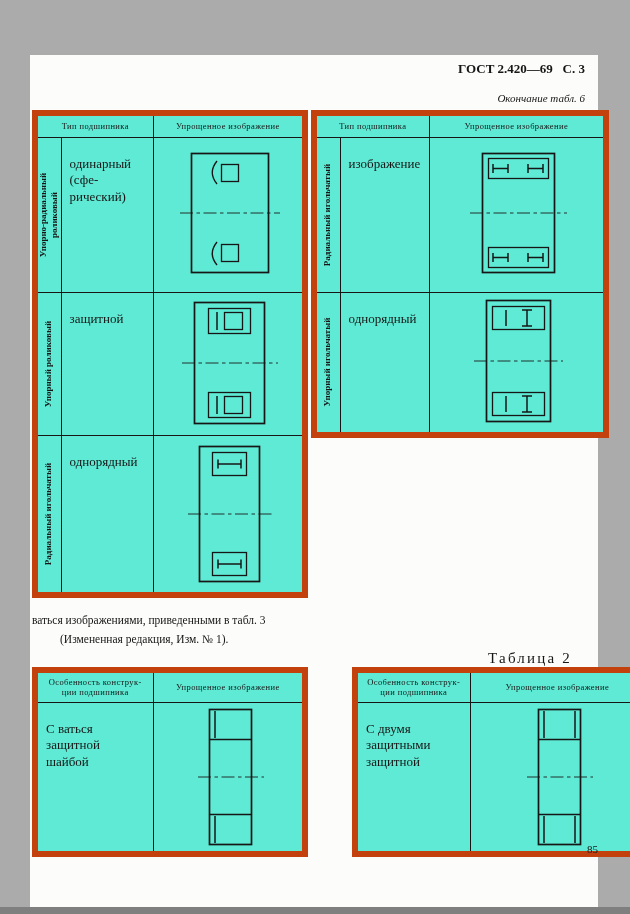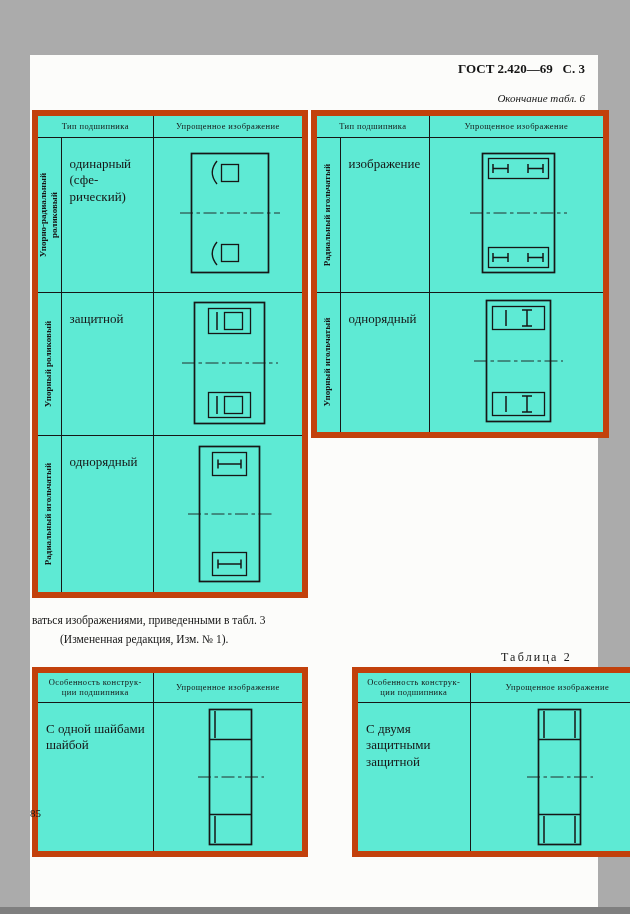--- a/index.html
+++ b/index.html
@@ -29,22 +29,22 @@
            text-align:center; font-weight:bold; font-size:9px; line-height:1.25; }
   .w110 { width:112px; } .w135 { width:135px; } .w150 { width:150px; }
   td.icell { text-align:center; vertical-align:middle; padding:0; }
   td.icell svg { display:block; margin:0 auto; }
   .preline { white-space:pre-line; }
 
   .note { position:absolute; top:542px; left:30px; font-weight:normal; font-size:11.5px;margin-top:36px; }
   .para { position:absolute; top:558px; left:2px; width:566px; font-size:11.5px; line-height:15.5px; }
   .para .l1 { text-indent:26px; }
   .para div { white-space:nowrap; }
-  .cap2 { position:absolute; top:595px; right:26px; font-size:12px; letter-spacing:2.2px; }
-  .pagenum { position:absolute; top:752px; left:0; width:100%; text-align:left; font-size:11px; }
+  .cap2 { position:absolute; top:595px; right:26px; font-size:15px; letter-spacing:2.2px; }
+  .pagenum { position:absolute; top:788px; left:0; width:100%; text-align:right; font-size:11px; }
 
   svg .axis { stroke:#1c1c1c; stroke-width:.9; stroke-dasharray:13 3.5 3.5 3.5; fill:none; }
   svg .rc  { fill:none; stroke:#161616; stroke-width:1.7; }
   svg .mr  { fill:none; stroke:#161616; stroke-width:1.3; }
   svg .mk  { fill:none; stroke:#161616; stroke-width:1.5; }
   svg .md  { fill:none; stroke:#161616; stroke-width:1.4; }
 </style>
 </head>
 <body>
 
@@ -201,21 +201,21 @@
             <col style="width:118px">
             <col style="width:152px">
           </colgroup>
         <tbody>
             <tr class="hdr2">
           <th class="preline">Особенность конструк-
 ции подшипника</th>
           <th>Упрощенное изображение</th>
         </tr>
         <tr class="rh150">
-          <td class="tcell preline">С одной шайбами
+          <td class="tcell preline">С ваться защитной
 шайбой</td>
           <td class="icell">
             <svg width="152" height="148" viewBox="0 0 152 148">
               <line class="axis" x1="44" y1="74" x2="110" y2="74"></line>
               <rect class="rc" x="55.5" y="6.5" width="42" height="135"></rect>
               <line class="mr" x1="55.5" y1="36.5" x2="97.5" y2="36.5"></line>
               <line class="mr" x1="55.5" y1="111.5" x2="97.5" y2="111.5"></line>
               <line class="mk" x1="61" y1="8" x2="61" y2="35"></line>
               <line class="mk" x1="61" y1="113" x2="61" y2="140"></line>
             </svg>

